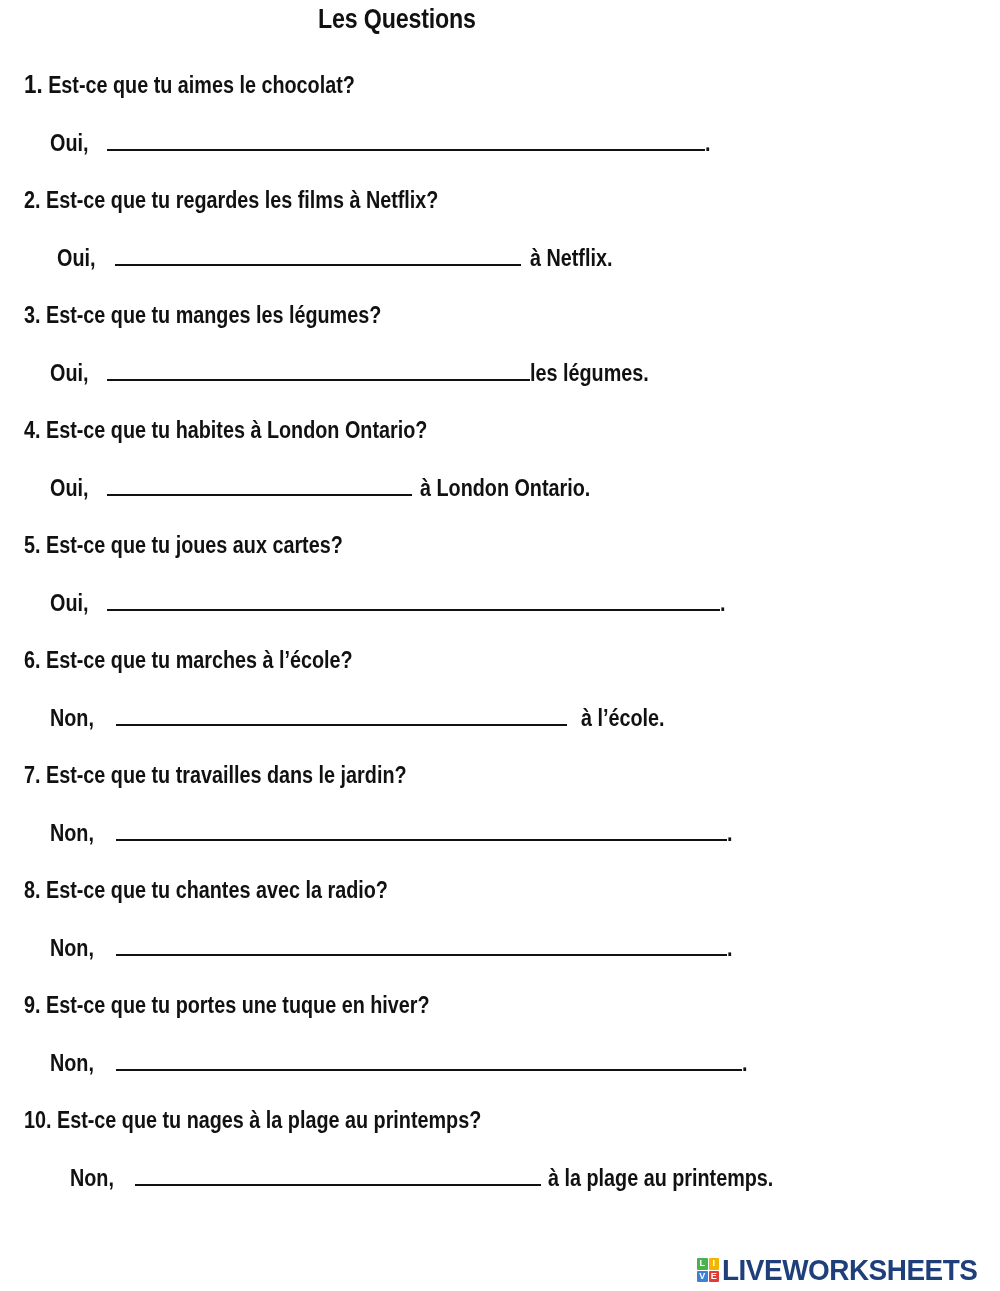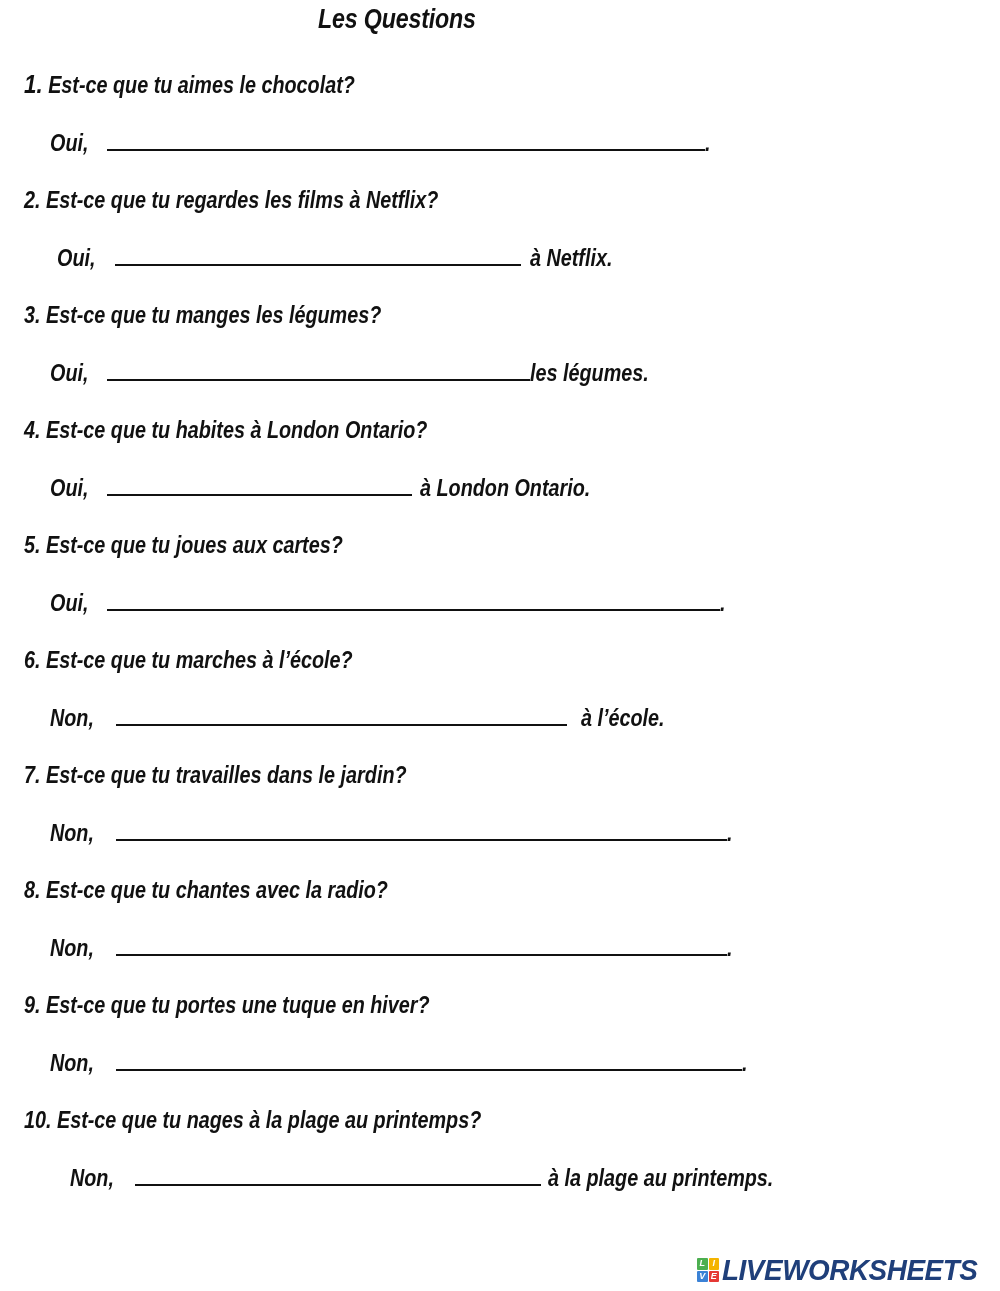--- a/index.html
+++ b/index.html
@@ -8,21 +8,21 @@
       background: #ffffff;
     }
     body {
       width: 1000px;
       height: 1291px;
       position: relative;
       overflow: hidden;
       font-family: "Liberation Sans", "DejaVu Sans", sans-serif;
       color: #111111;
     }
-    .page { position: absolute; left: 0; top: 0; width: 1000px; height: 1271px; font-style: italic; }
+    .page { position: absolute; left: 0; top: 0; width: 1000px; height: 1271px; }
 
     .title {
       position: absolute;
       left: 318px;
       top: 4px;
       font-size: 27px;
       font-weight: bold;
       white-space: nowrap;
       transform-origin: left top;
       transform: scaleX(0.86);

